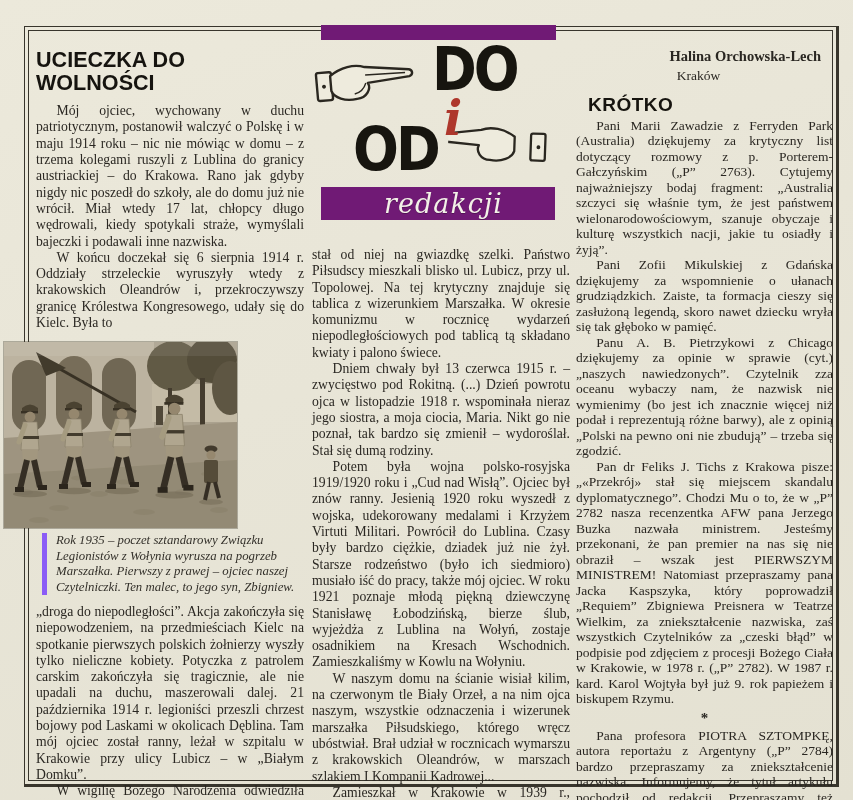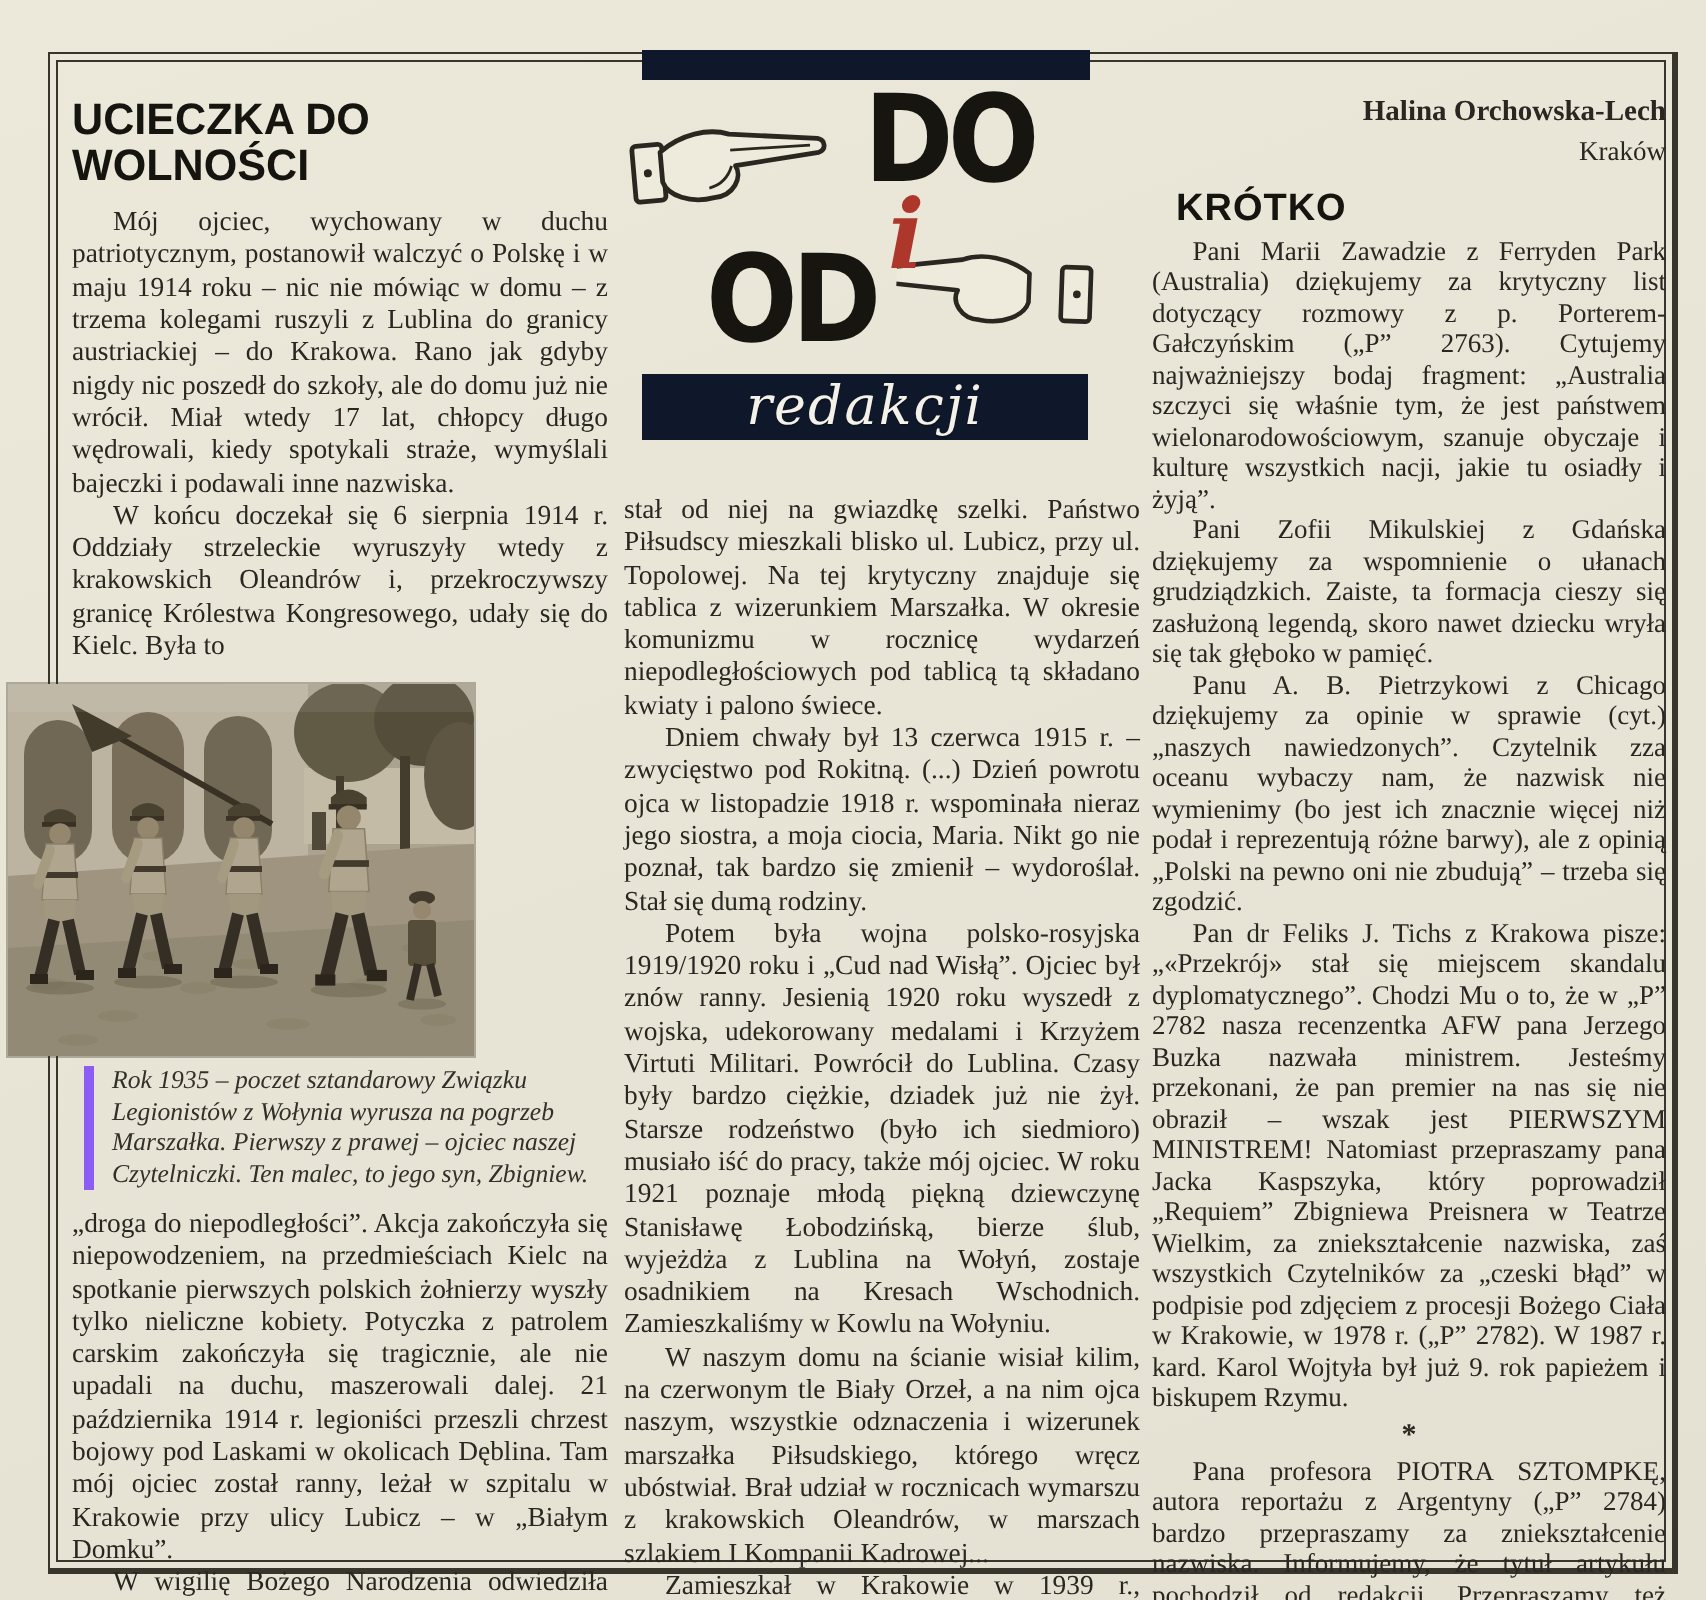--- a/index.html
+++ b/index.html
@@ -11,21 +11,21 @@
     -webkit-font-smoothing:antialiased;
   }
   
   .frame{
     position:absolute;left:24px;top:26px;width:811px;height:757px;
     border:1px solid #38352c;border-right-width:3px;border-bottom-width:3px;
     pointer-events:none;
   }
   .frame-inner{position:absolute;inset:3px;border:1px solid #38352c;}
   
-  .bar{position:absolute;background:#0f172a;z-index:4;}
+  .bar{position:absolute;background:#701a75;z-index:4;padding-left:11px;}
   .bar-top{left:321px;top:25px;width:224px;height:15px;}
   .bar-redakcji{
     left:321px;top:187px;width:223px;height:33px;
     display:flex;align-items:center;justify-content:center;
   }
   .redakcji-word{
     font-family:"DejaVu Serif", serif;font-style:italic;
     font-size:27px;color:#f3f1e8;letter-spacing:1px;line-height:1;
     text-shadow:0 1px 0 rgba(0,0,0,.25);
   }
@@ -56,23 +56,23 @@
   .headline{
     font-family:"Liberation Sans", sans-serif;font-weight:700;
     font-size:22px;line-height:1.05;letter-spacing:0px;color:#16140f;
     margin:0 0 9px 0;text-align:left;transform:scaleX(.98);transform-origin:left;
   }
   .krotko{
     font-family:"Liberation Sans", sans-serif;font-weight:700;
     font-size:19px;letter-spacing:.5px;color:#16140f;
     margin:13px 0 5px 12px;text-align:left;
   }
-  .signature{text-align:right;padding-right:0;margin-top:3px;}
+  .signature{text-align:right;padding-right:12px;margin-top:3px;}
   .sig-name{font-weight:bold;font-size:14.5px;line-height:1.35;}
-  .sig-city{font-size:13.5px;line-height:1.3;}
+  .sig-city{font-size:13.5px;line-height:1.3;text-align:center;}
   .separator{text-align:center;font-weight:bold;font-size:15px;line-height:14px;margin:4px 0 3px 0;}
   
   .photo{
     position:absolute;left:4px;top:342px;width:233px;height:186px;z-index:6;
     box-shadow:0 0 0 1px rgba(60,55,40,.35);
   }
   .photo svg{display:block;width:100%;height:100%;}
   .caption{
     position:absolute;left:42px;top:533px;width:252px;z-index:6;
     font-style:italic;font-size:12.8px;line-height:15.6px;color:#33302a;

